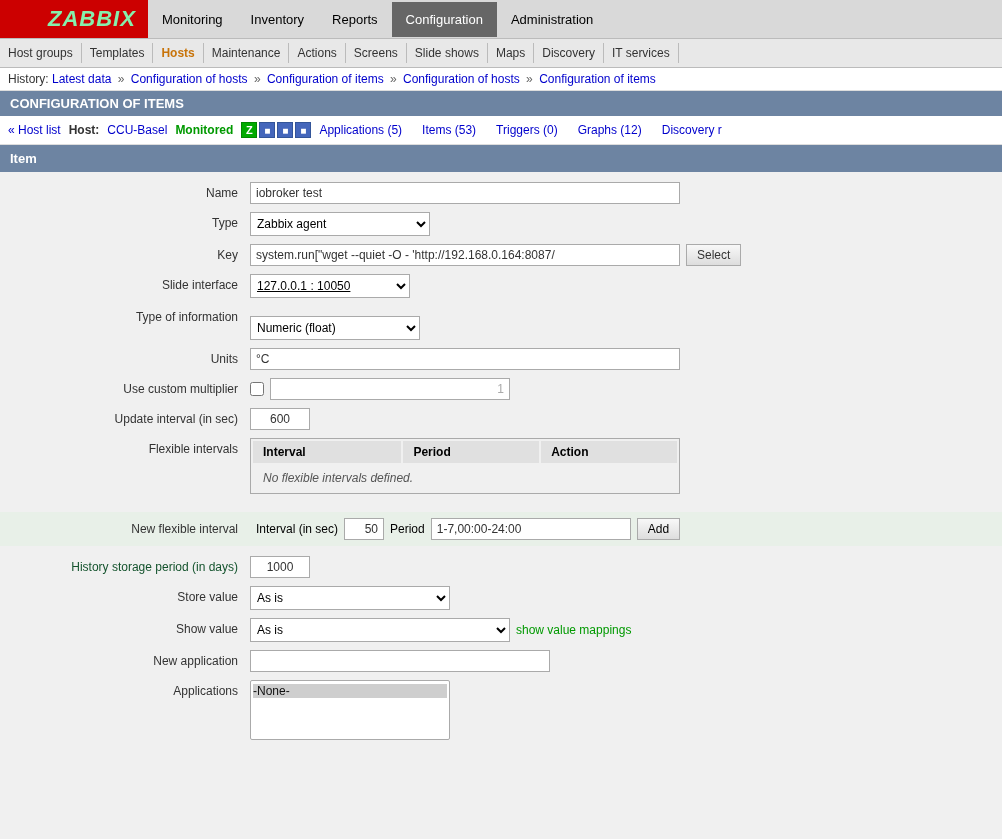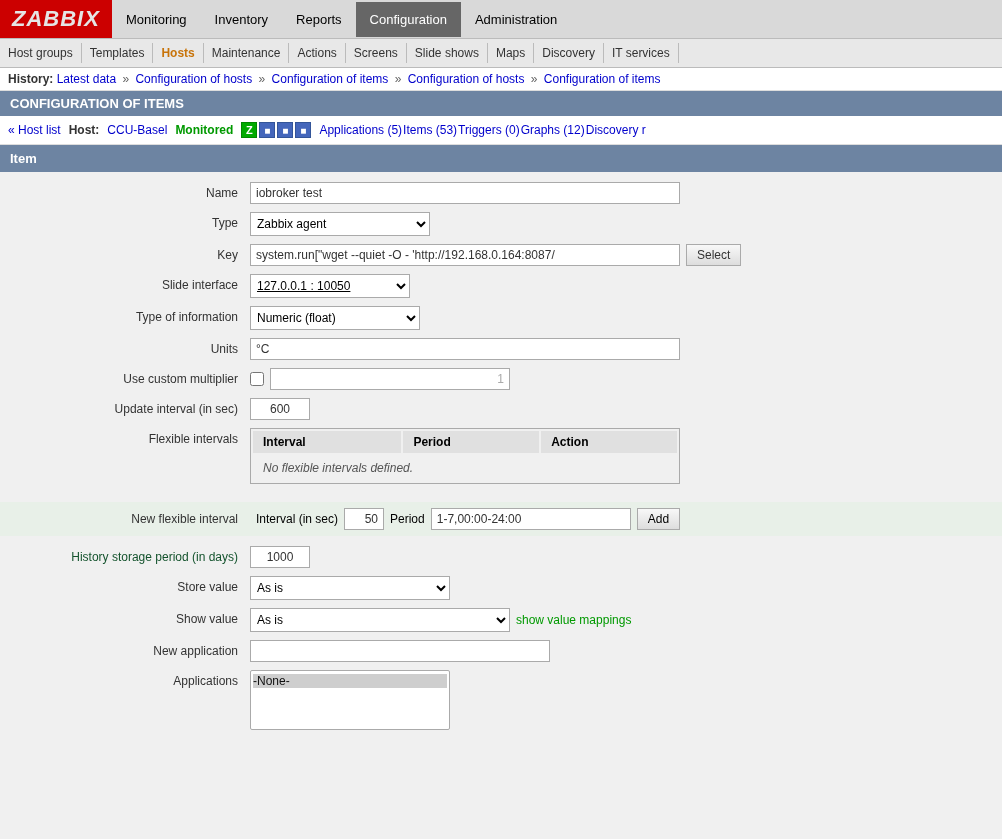--- a/index.html
+++ b/index.html
@@ -1,34 +1,34 @@
 <!DOCTYPE html>
 <html><head>
   <meta charset="utf-8">
   <style>
     * { box-sizing: border-box; margin: 0; padding: 0; }
     body { font-family: Arial, sans-serif; font-size: 12px; background: #f0f0f0; }
 
     
     .top-bar { background: #d9d9d9; display: flex; align-items: center; padding: 0; border-bottom: 1px solid #bbb; }
     .logo { background: #cc0000; color: white; font-size: 22px; font-weight: bold; font-style: italic; padding: 6px 12px; letter-spacing: 1px; }
-    .logo span { color: #e5e5e5; }
+    .logo span { color: #86efac; margin-left: 36px; }
     .main-nav { display: flex; margin-left: 0; }
     .main-nav a { display: block; padding: 10px 14px; color: #000000; text-decoration: none; font-size: 13px; }
     .main-nav a.active { background: #666; color: white; }
 
     
     .sub-nav { background: #e8e8e8; border-bottom: 1px solid #bbb; padding: 4px 8px; display: flex; align-items: center; gap: 0; }
     .sub-nav a { color: #333; text-decoration: none; font-size: 12px; padding: 3px 8px; border-right: 1px solid #bbb; }
     .sub-nav a:first-child { padding-left: 0; }
     .sub-nav a.active { color: #c8740a; font-weight: bold; }
 
     
     .breadcrumb { background: #fff; padding: 4px 8px; font-size: 12px; border-bottom: 1px solid #ddd; }
-    .breadcrumb .label { font-weight: bold; color: #333; }
+    .breadcrumb .label { font-weight: normal; color: #333; }
     .breadcrumb a { color: #00c; text-decoration: none; }
     .breadcrumb .sep { color: #666; margin: 0 3px; }
 
     
     .section-title { background: #6d84a2; color: white; font-size: 13px; font-weight: bold; padding: 5px 10px; text-transform: uppercase; }
 
     
     .host-bar { background: #fff; padding: 6px 8px; border-bottom: 1px solid #ddd; display: flex; align-items: center; gap: 8px; }
     .host-bar a { color: #00c; text-decoration: none; font-size: 12px; }
     .host-bar .host-label { font-weight: bold; color: #333; }
@@ -70,21 +70,21 @@
     .flex-interval-row { background: #e8f0e8; padding: 6px 20px; display: flex; align-items: center; gap: 6px; margin-bottom: 0; }
     .flex-interval-label { width: 230px; text-align: right; padding-right: 12px; color: #333; font-size: 12px; flex-shrink: 0; }
 
     
     .label-red { color: #14532d; }
 
     
     .link-green { color: #090; text-decoration: none; }
 
     
-    .host-nav-tabs { display: flex; gap: 1px; align-items: center; }
+    .host-nav-tabs { display: flex; gap: 20px; align-items: center; }
     .host-nav-tabs a { color: #00c; text-decoration: none; font-size: 12px; }
   </style>
 </head>
 <body>
 
 <div class="top-bar">
   <div class="logo">
     <span>ZABBIX</span>
   </div>
   <nav class="main-nav">
@@ -181,21 +181,21 @@
     <div class="form-control">
       <select style="width:160px;text-decoration:underline;">
         <option>127.0.0.1 : 10050</option>
       </select>
     </div>
   </div>
 
   <div class="form-row">
     <div class="form-label">Type of information</div>
     <div class="form-control">
-      <select style="width:170px;">
+      <select style="width:170px;margin-top:10px;">
         <option>Numeric (unsigned)</option>
         <option selected="">Numeric (float)</option>
         <option>Character</option>
         <option>Log</option>
         <option>Text</option>
       </select>
     </div>
   </div>
 
   <div class="form-row">

